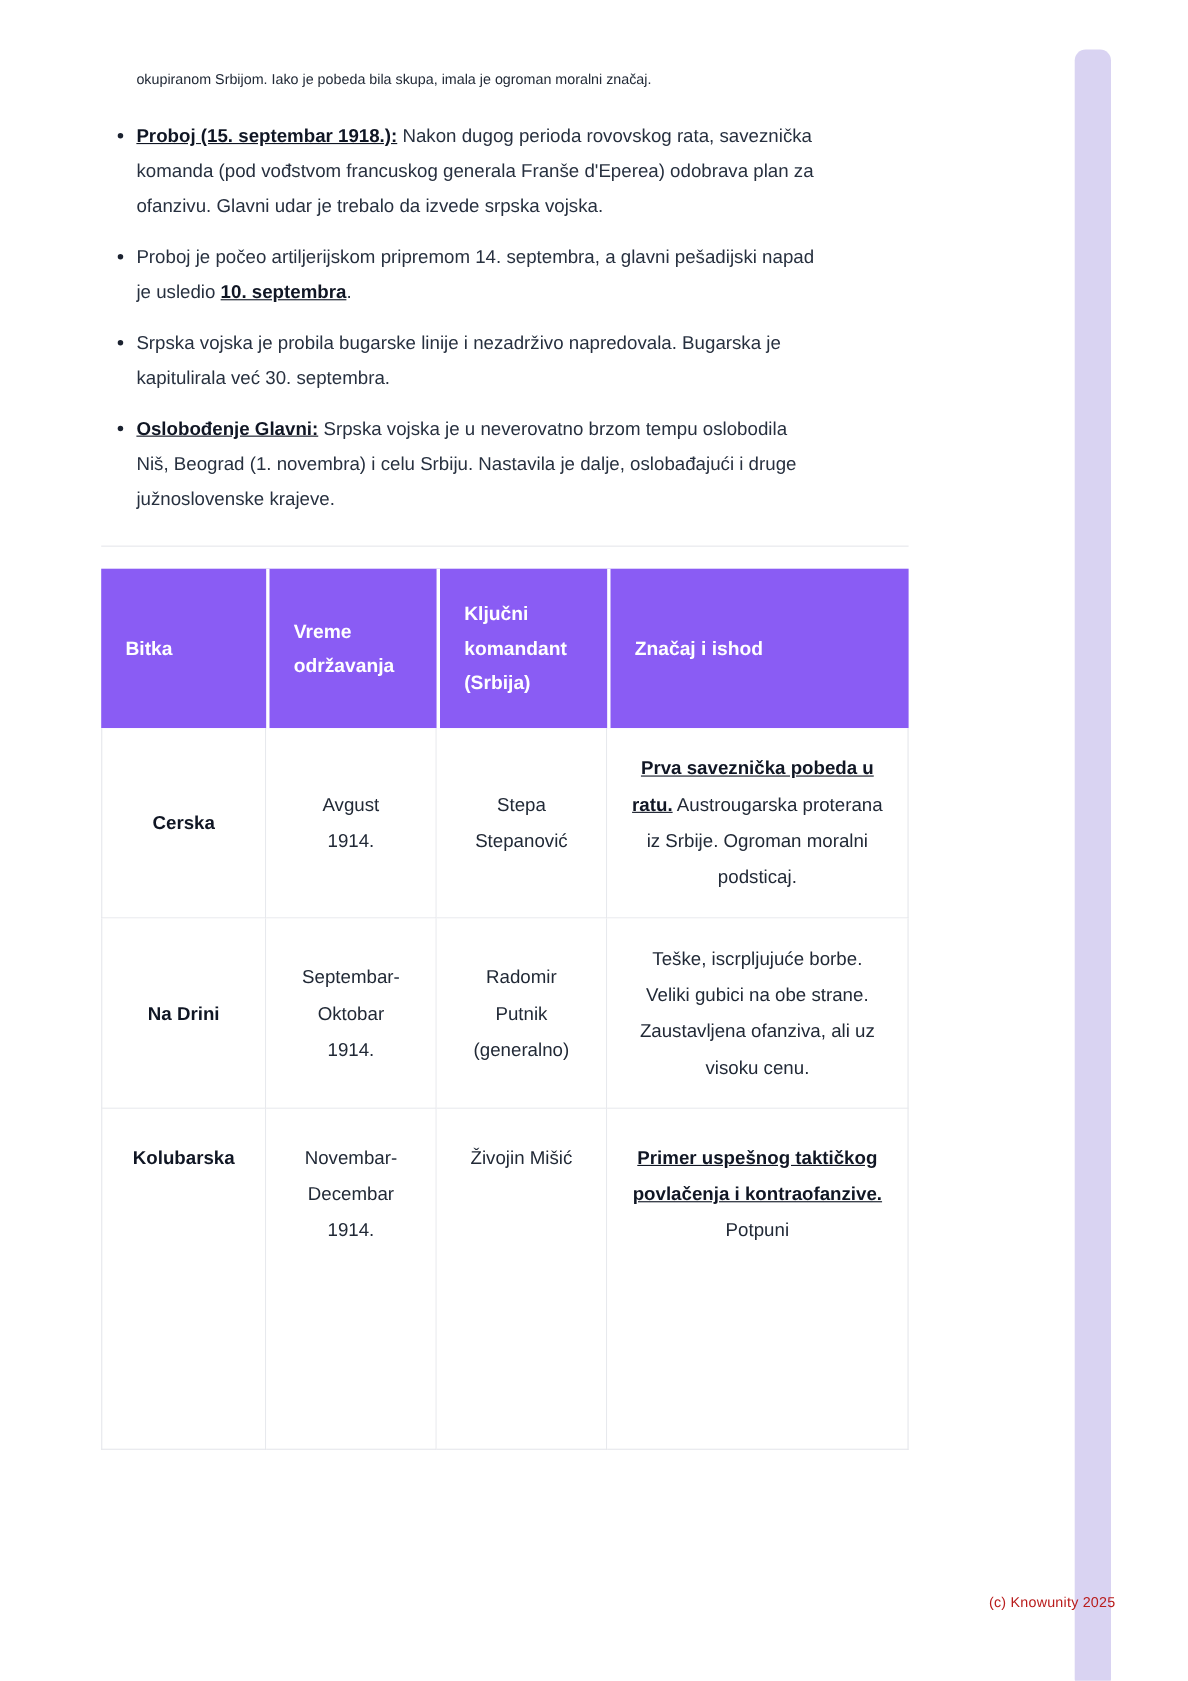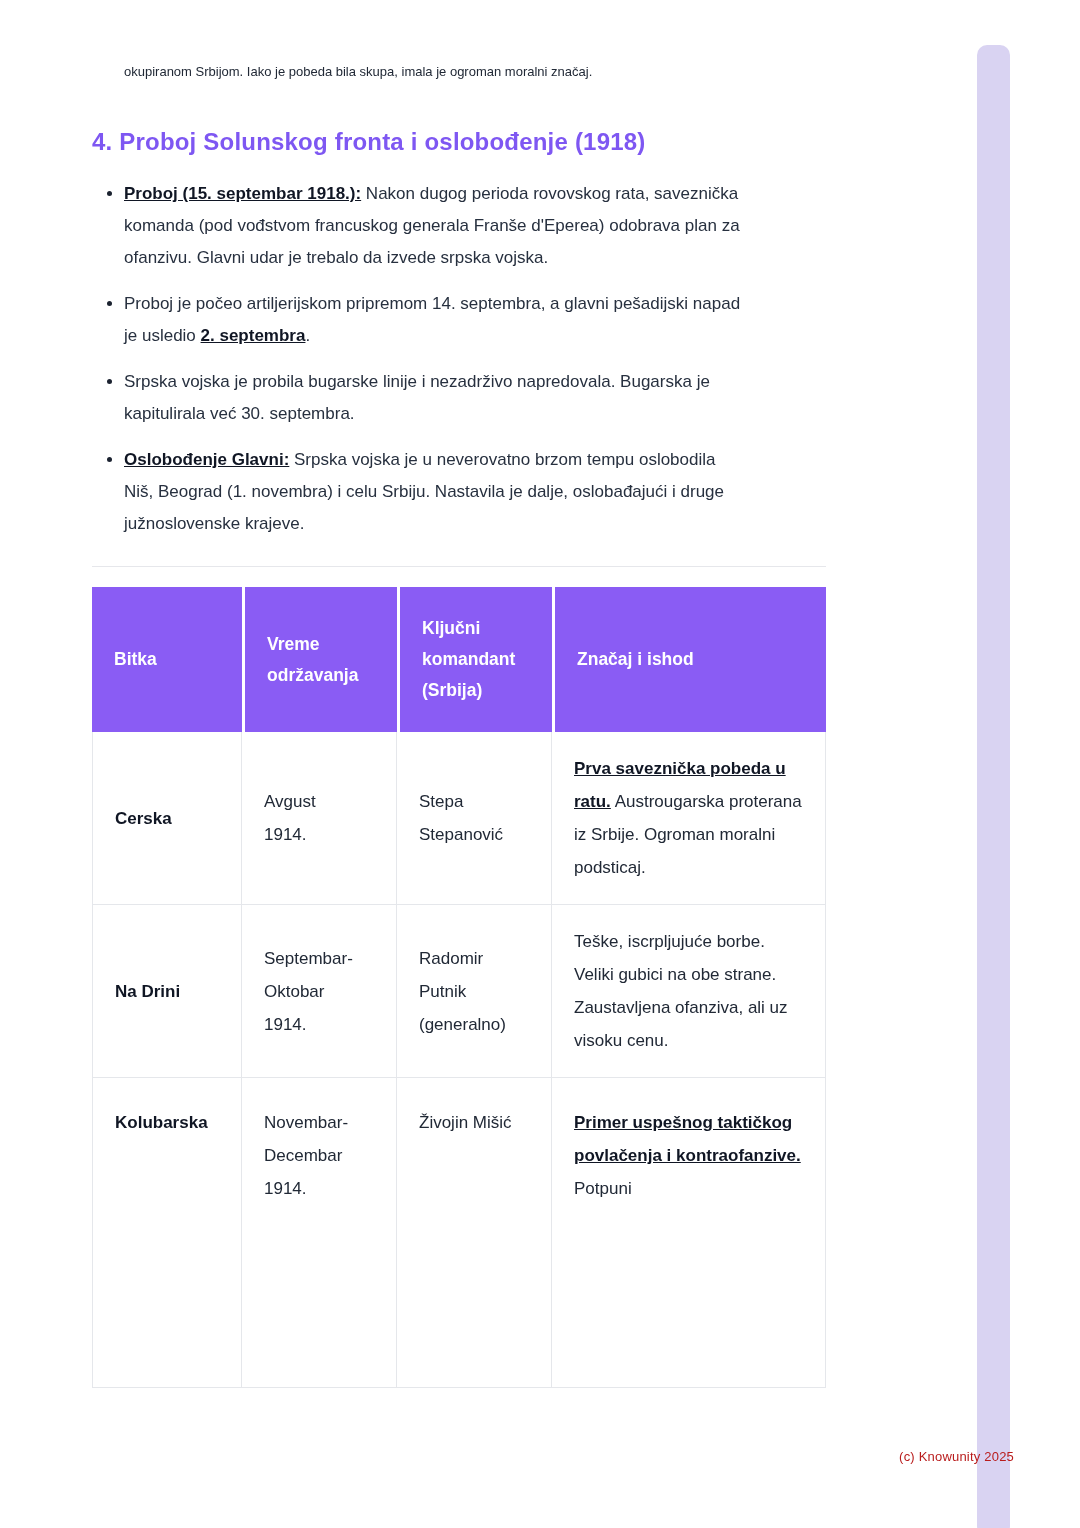--- a/index.html
+++ b/index.html
@@ -63,20 +63,21 @@
     font-size:17.5px;
   }
   th + th { border-left:3px solid #ffffff; }
 
   td {
     padding:20px 22px; vertical-align:middle;
     line-height:33px;
     border-bottom:1px solid #e5e7eb;
     border-right:1px solid #e5e7eb;
     background:#ffffff;
+    text-align:center;
   }
   td:first-child { border-left:1px solid #e5e7eb; }
   td.pre { white-space:pre-line; }
   td.battle { font-weight:700; color:#101624; }
   tr.cut td { vertical-align:top; padding-top:28px; height:310px; }
 
   .scrollbar-track {
     position:absolute; top:45px; bottom:-8px;
     right:70px; width:33px;
     background:#d9d3f2; border-radius:10px;
@@ -88,28 +89,27 @@
     letter-spacing:.2px;
   }
 </style>
 </head>
 <body>
 
 <div class="content">
 
   <p class="intro">okupiranom Srbijom. Iako je pobeda bila skupa, imala je ogroman moralni značaj.</p>
 
-  <h2 class="section-title">4. Proboj Solunskog fronta i oslobođenje (1918)</h2>
 
   <ul class="bullets">
     <li>
       <strong>Proboj (15. septembar 1918.):</strong><span> Nakon dugog perioda rovovskog rata, saveznička komanda (pod vođstvom francuskog generala Franše d'Eperea) odobrava plan za ofanzivu. Glavni udar je trebalo da izvede srpska vojska.</span>
     </li>
     <li>
-      <span>Proboj je počeo artiljerijskom pripremom 14. septembra, a glavni pešadijski napad je usledio </span><strong>2. septembra</strong><span>.</span>
+      <span>Proboj je počeo artiljerijskom pripremom 14. septembra, a glavni pešadijski napad je usledio </span><strong>10. septembra</strong><span>.</span>
     </li>
     <li>
       <span>Srpska vojska je probila bugarske linije i nezadrživo napredovala. Bugarska je kapitulirala već 30. septembra.</span>
     </li>
     <li>
       <strong>Oslobođenje Glavni:</strong><span> Srpska vojska je u neverovatno brzom tempu oslobodila Niš, Beograd (1. novembra) i celu Srbiju. Nastavila je dalje, oslobađajući i druge južnoslovenske krajeve.</span>
     </li>
   </ul>
 
   <div class="divider"></div>

